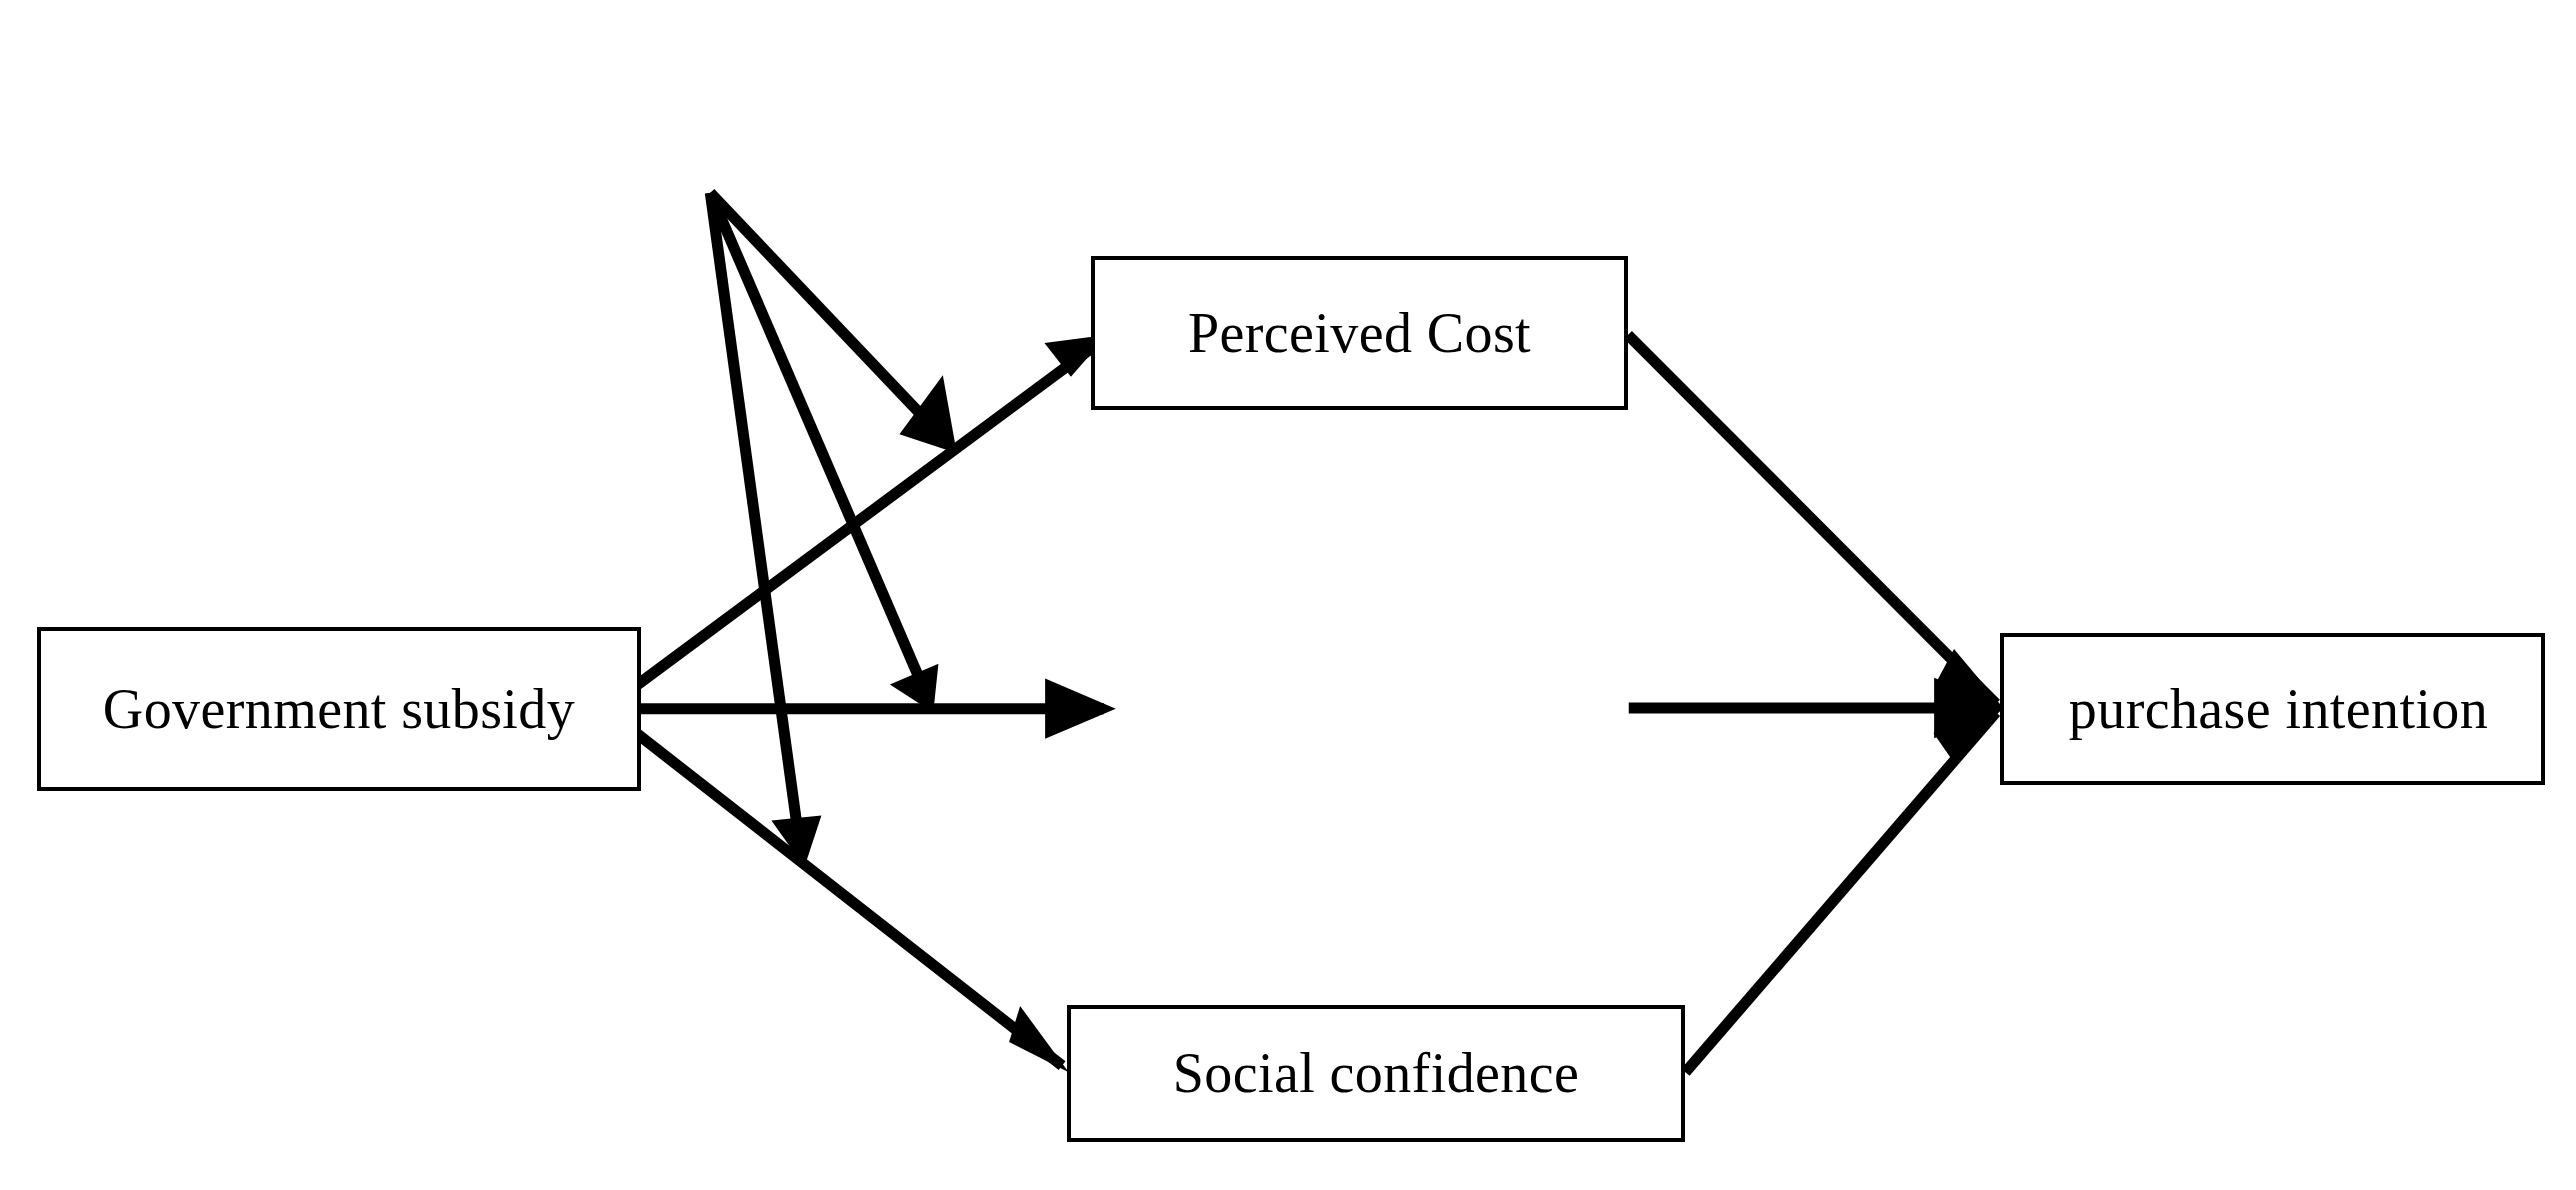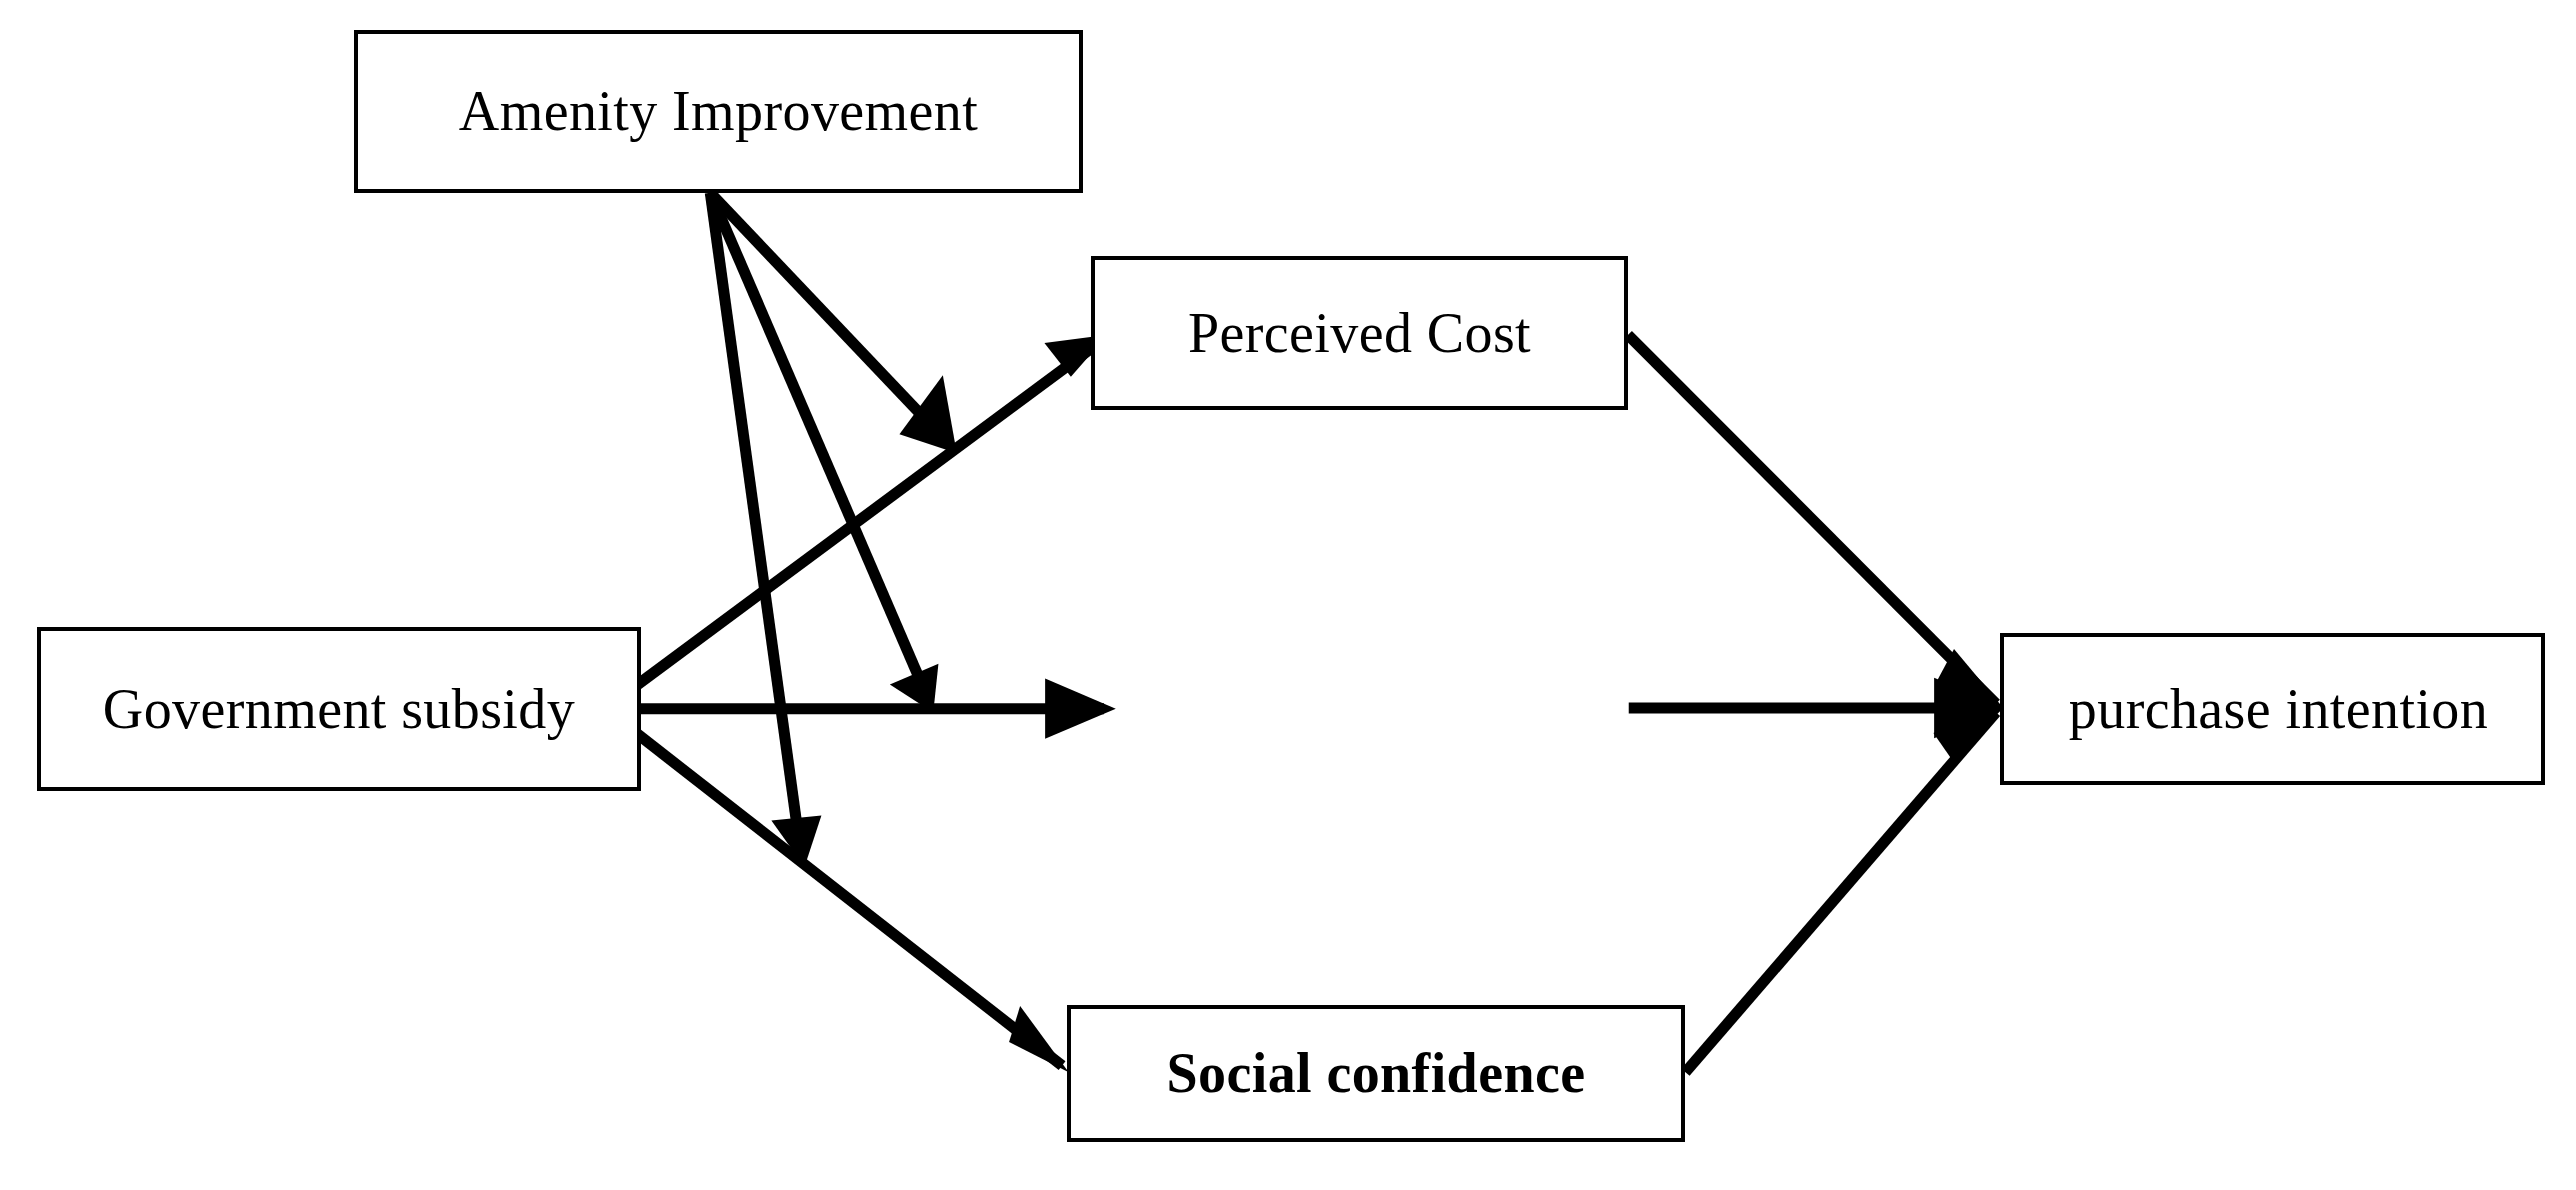--- a/index.html
+++ b/index.html
@@ -99,34 +99,31 @@
       <polygon points="1268,968 1275,902 1209,930" fill="#000000"></polygon>
     </g>
 
     <g>
       <line class="edge-line" x1="965" y1="262" x2="1088" y2="1160" stroke-width="15"></line>
       <polygon points="1093,1178 1116,1108 1048,1115" fill="#000000"></polygon>
     </g>
 
   </svg>
 
-  <div class="node-box" style="left:354px; top:30px; width:729px; height:163px;">
-    <span class="node-label">Amenity Improvement</span>
-  </div>
 
   <div class="node-box" style="left:37px; top:627px; width:604px; height:164px;">
     <span class="node-label">Government subsidy</span>
   </div>
 
   <div class="node-box" style="left:1091px; top:256px; width:537px; height:154px;">
     <span class="node-label">Perceived Cost</span>
   </div>
 
 
-  <div class="node-box" style="left:1067px; top:1005px; width:618px; height:137px;font-weight:bold;">
+  <div class="node-box" style="left:1067px; top:1005px; width:618px; height:137px;">
     <span class="node-label">Social confidence</span>
   </div>
 
   <div class="node-box" style="left:2000px; top:633px; width:545px; height:152px;padding-left:12px;">
     <span class="node-label">purchase intention</span>
   </div>
 
 </div>
 
 

